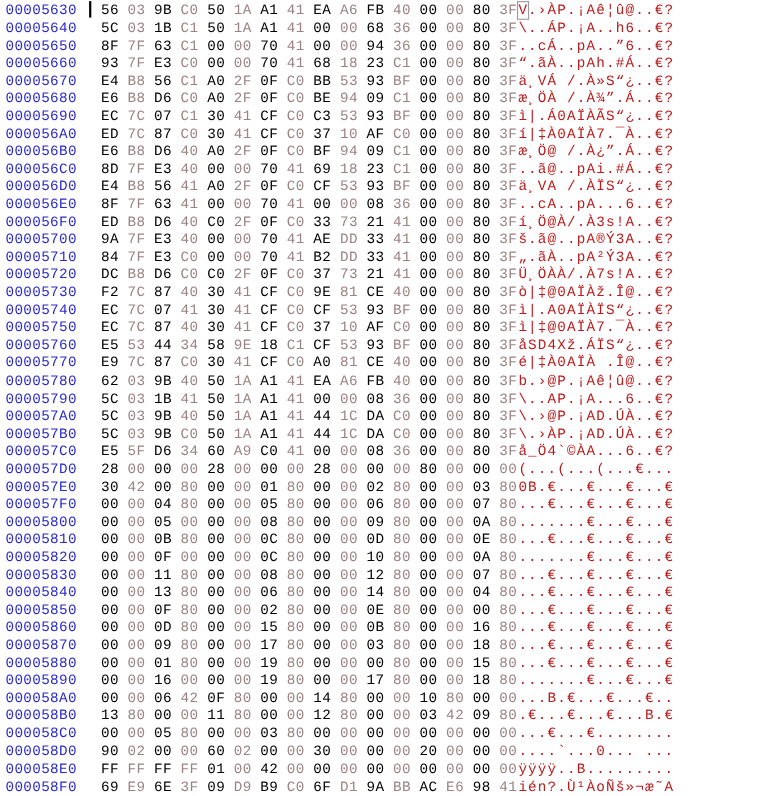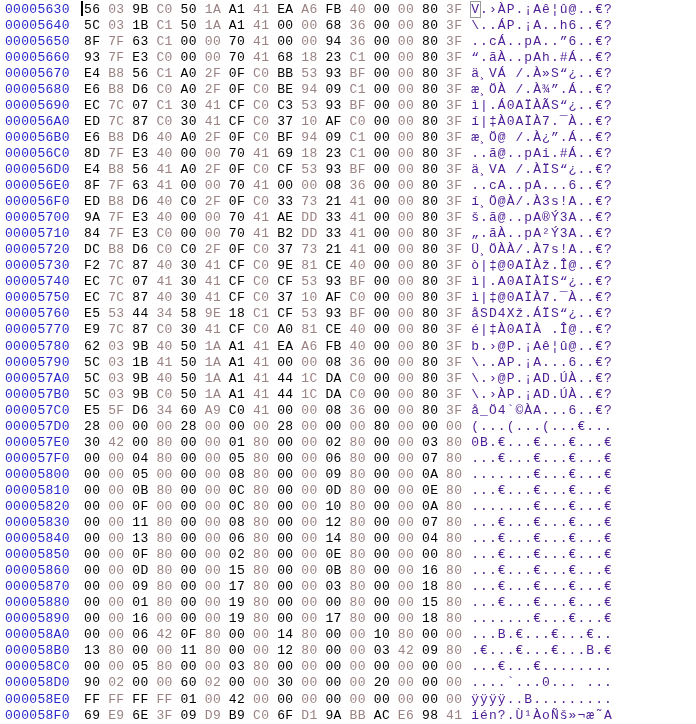--- a/index.html
+++ b/index.html
@@ -11,29 +11,29 @@
     -webkit-font-smoothing:antialiased;
   }
   .row{display:flex;height:16.05px;align-items:center;white-space:pre;}
   .addr{
     width:64px;
     margin-left:5px;
     letter-spacing:0.3px;
     flex:none;
     text-align:center;
   }
-  .bytes{display:flex;margin-left:15px;flex:none;}
+  .bytes{display:flex;margin-left:15px;flex:none;text-align:right;}
   .byte{width:24.15px;letter-spacing:0.4px;position:relative;flex:none;}
   .byte.dark{color:#000000;}
   .byte.light{color:#9b8383;}
   .caret{
     position:absolute;left:-3px;top:-1px;width:1.6px;height:15px;
     background:#000000;
   }
-  .ascii{margin-left:1px;letter-spacing:1.05px;color:#4c1d95;flex:none;}
+  .ascii{margin-left:1px;letter-spacing:1.05px;color:#b91c1c;flex:none;}
   .cursor-box{
     outline:1px solid #9a9a9a;
     outline-offset:-0.5px;
   }
 </style>
 </head>
 <body>
 
 <div class="hexview" style="color: rgb(0, 0, 0);">
     <div class="row"><span class="addr" style="color: rgb(42, 42, 204);">00005630</span><span class="bytes"><span class="byte dark">56<span class="caret"></span></span><span class="byte light">03</span><span class="byte dark">9B</span><span class="byte light">C0</span><span class="byte dark">50</span><span class="byte light">1A</span><span class="byte dark">A1</span><span class="byte light">41</span><span class="byte dark">EA</span><span class="byte light">A6</span><span class="byte dark">FB</span><span class="byte light">40</span><span class="byte dark">00</span><span class="byte light">00</span><span class="byte dark">80</span><span class="byte light">3F</span></span><span class="ascii"><span class="cursor-box" style="outline-color: rgb(154, 154, 154);">V</span>.›ÀP.¡Aê¦û@..€?</span></div>

